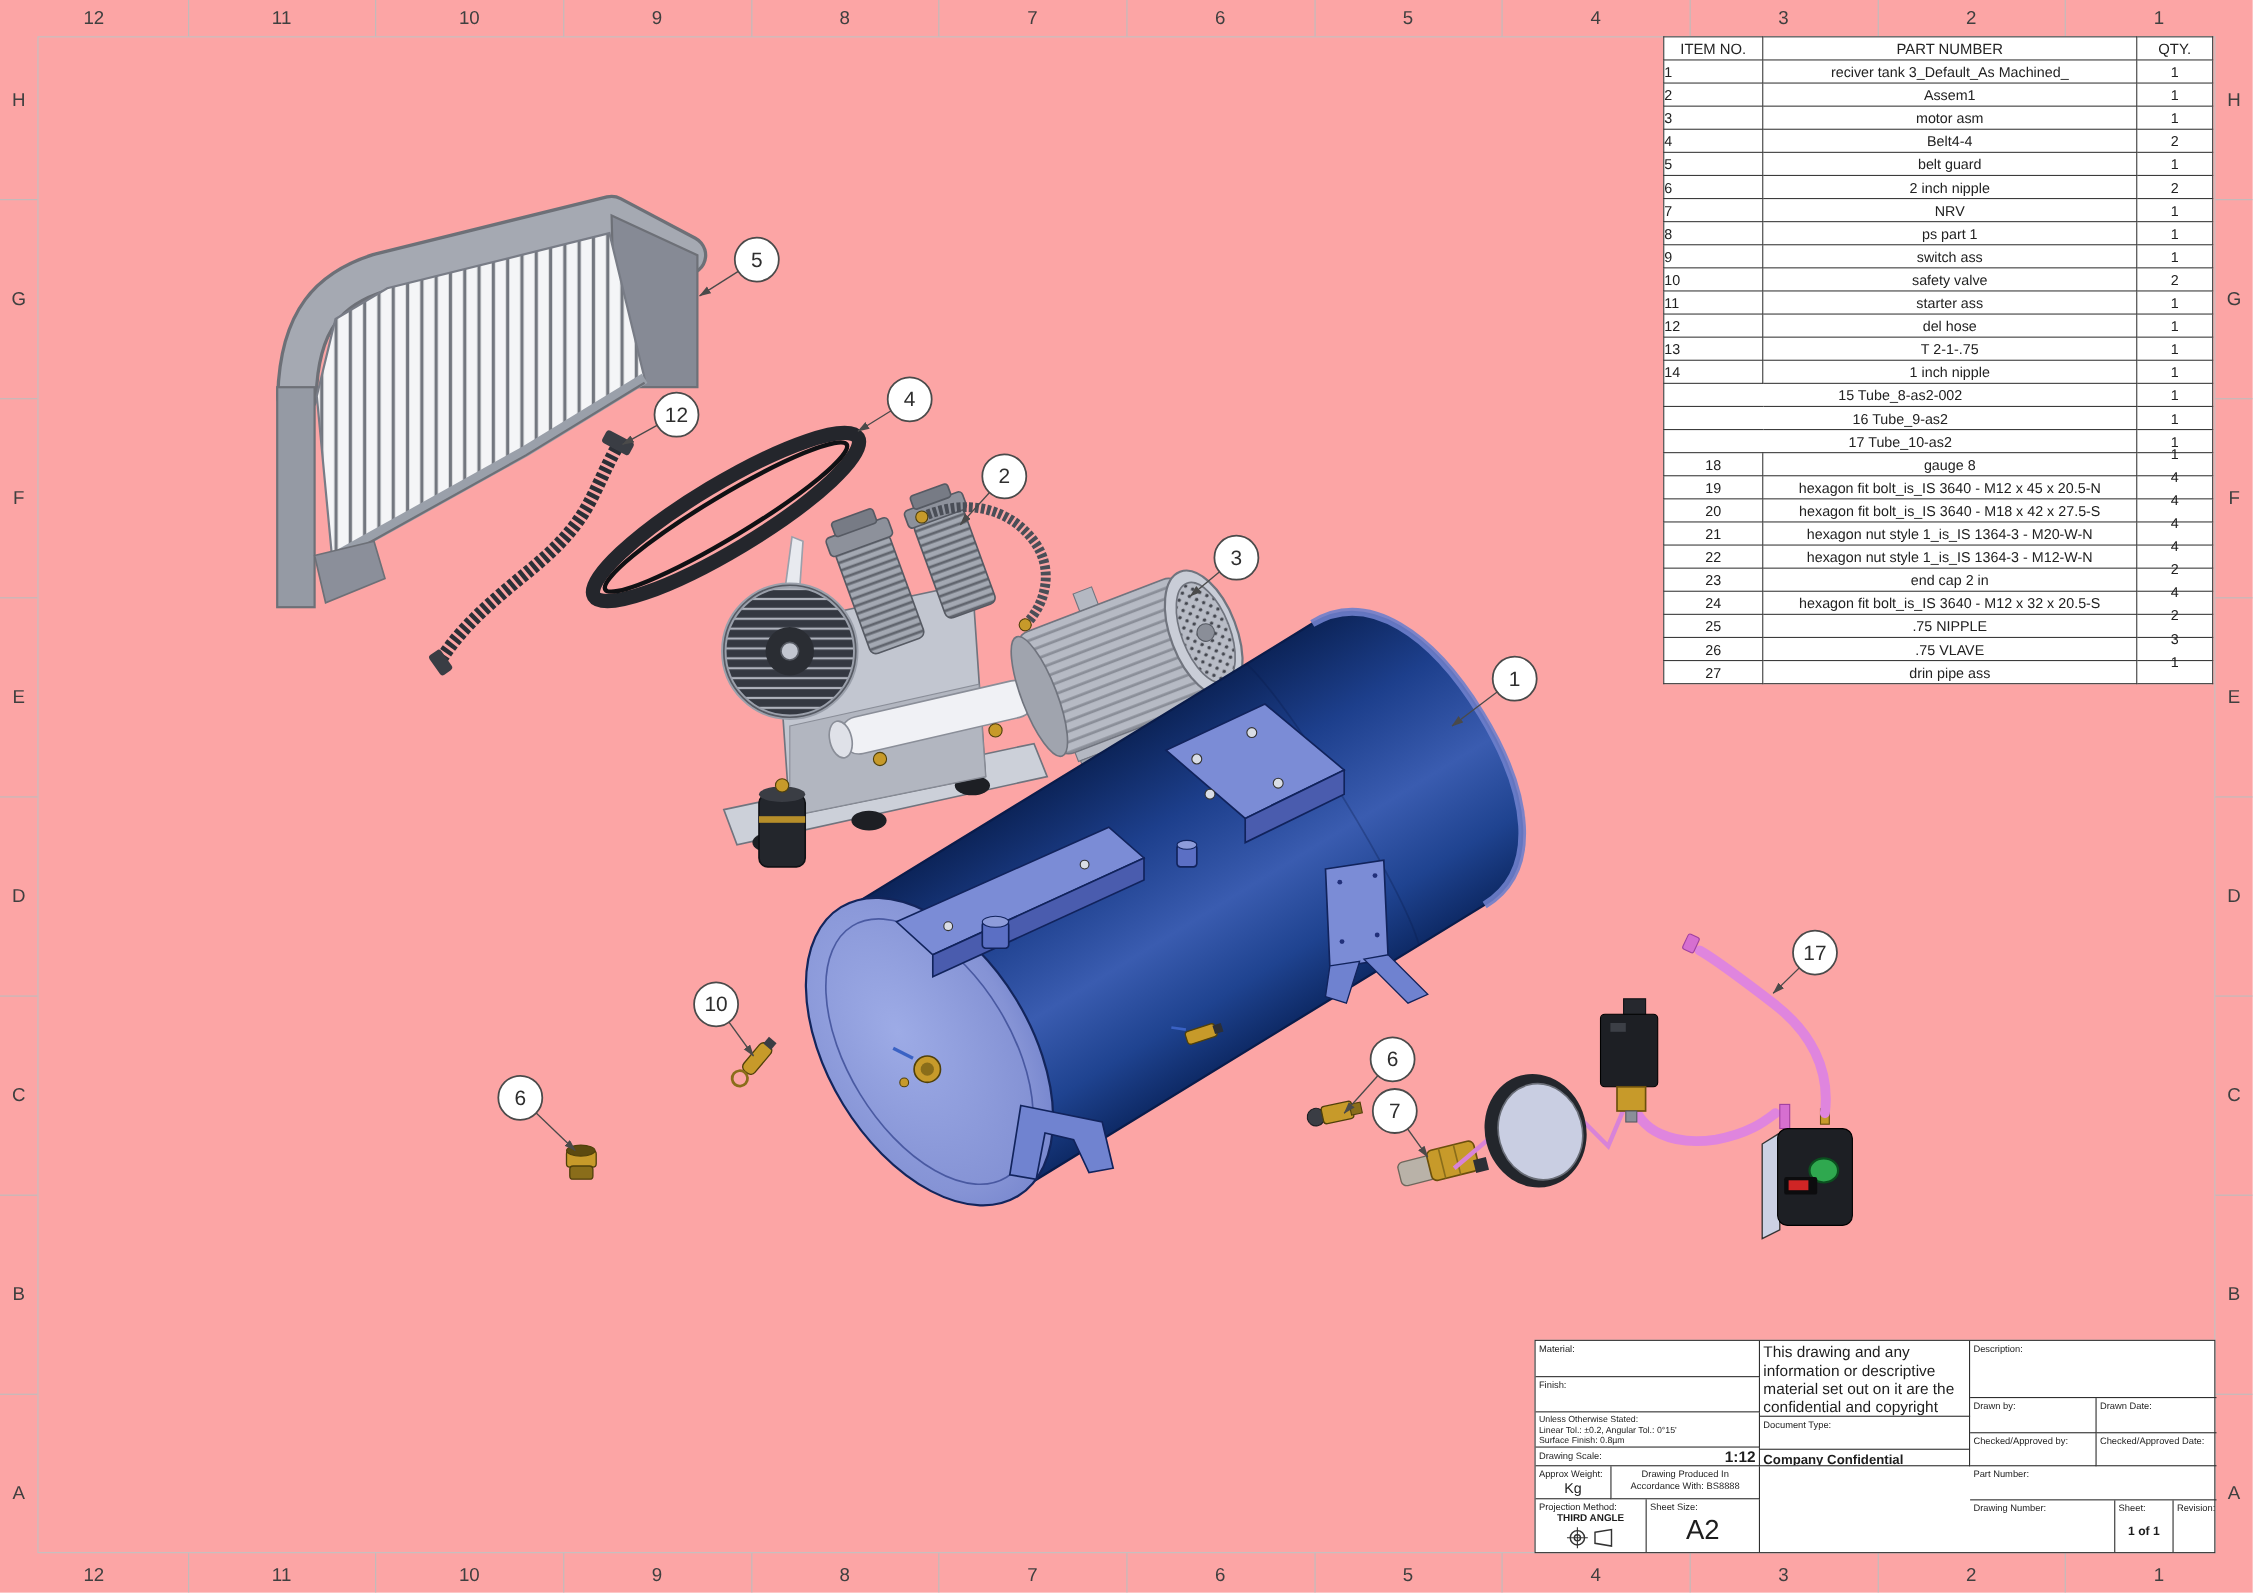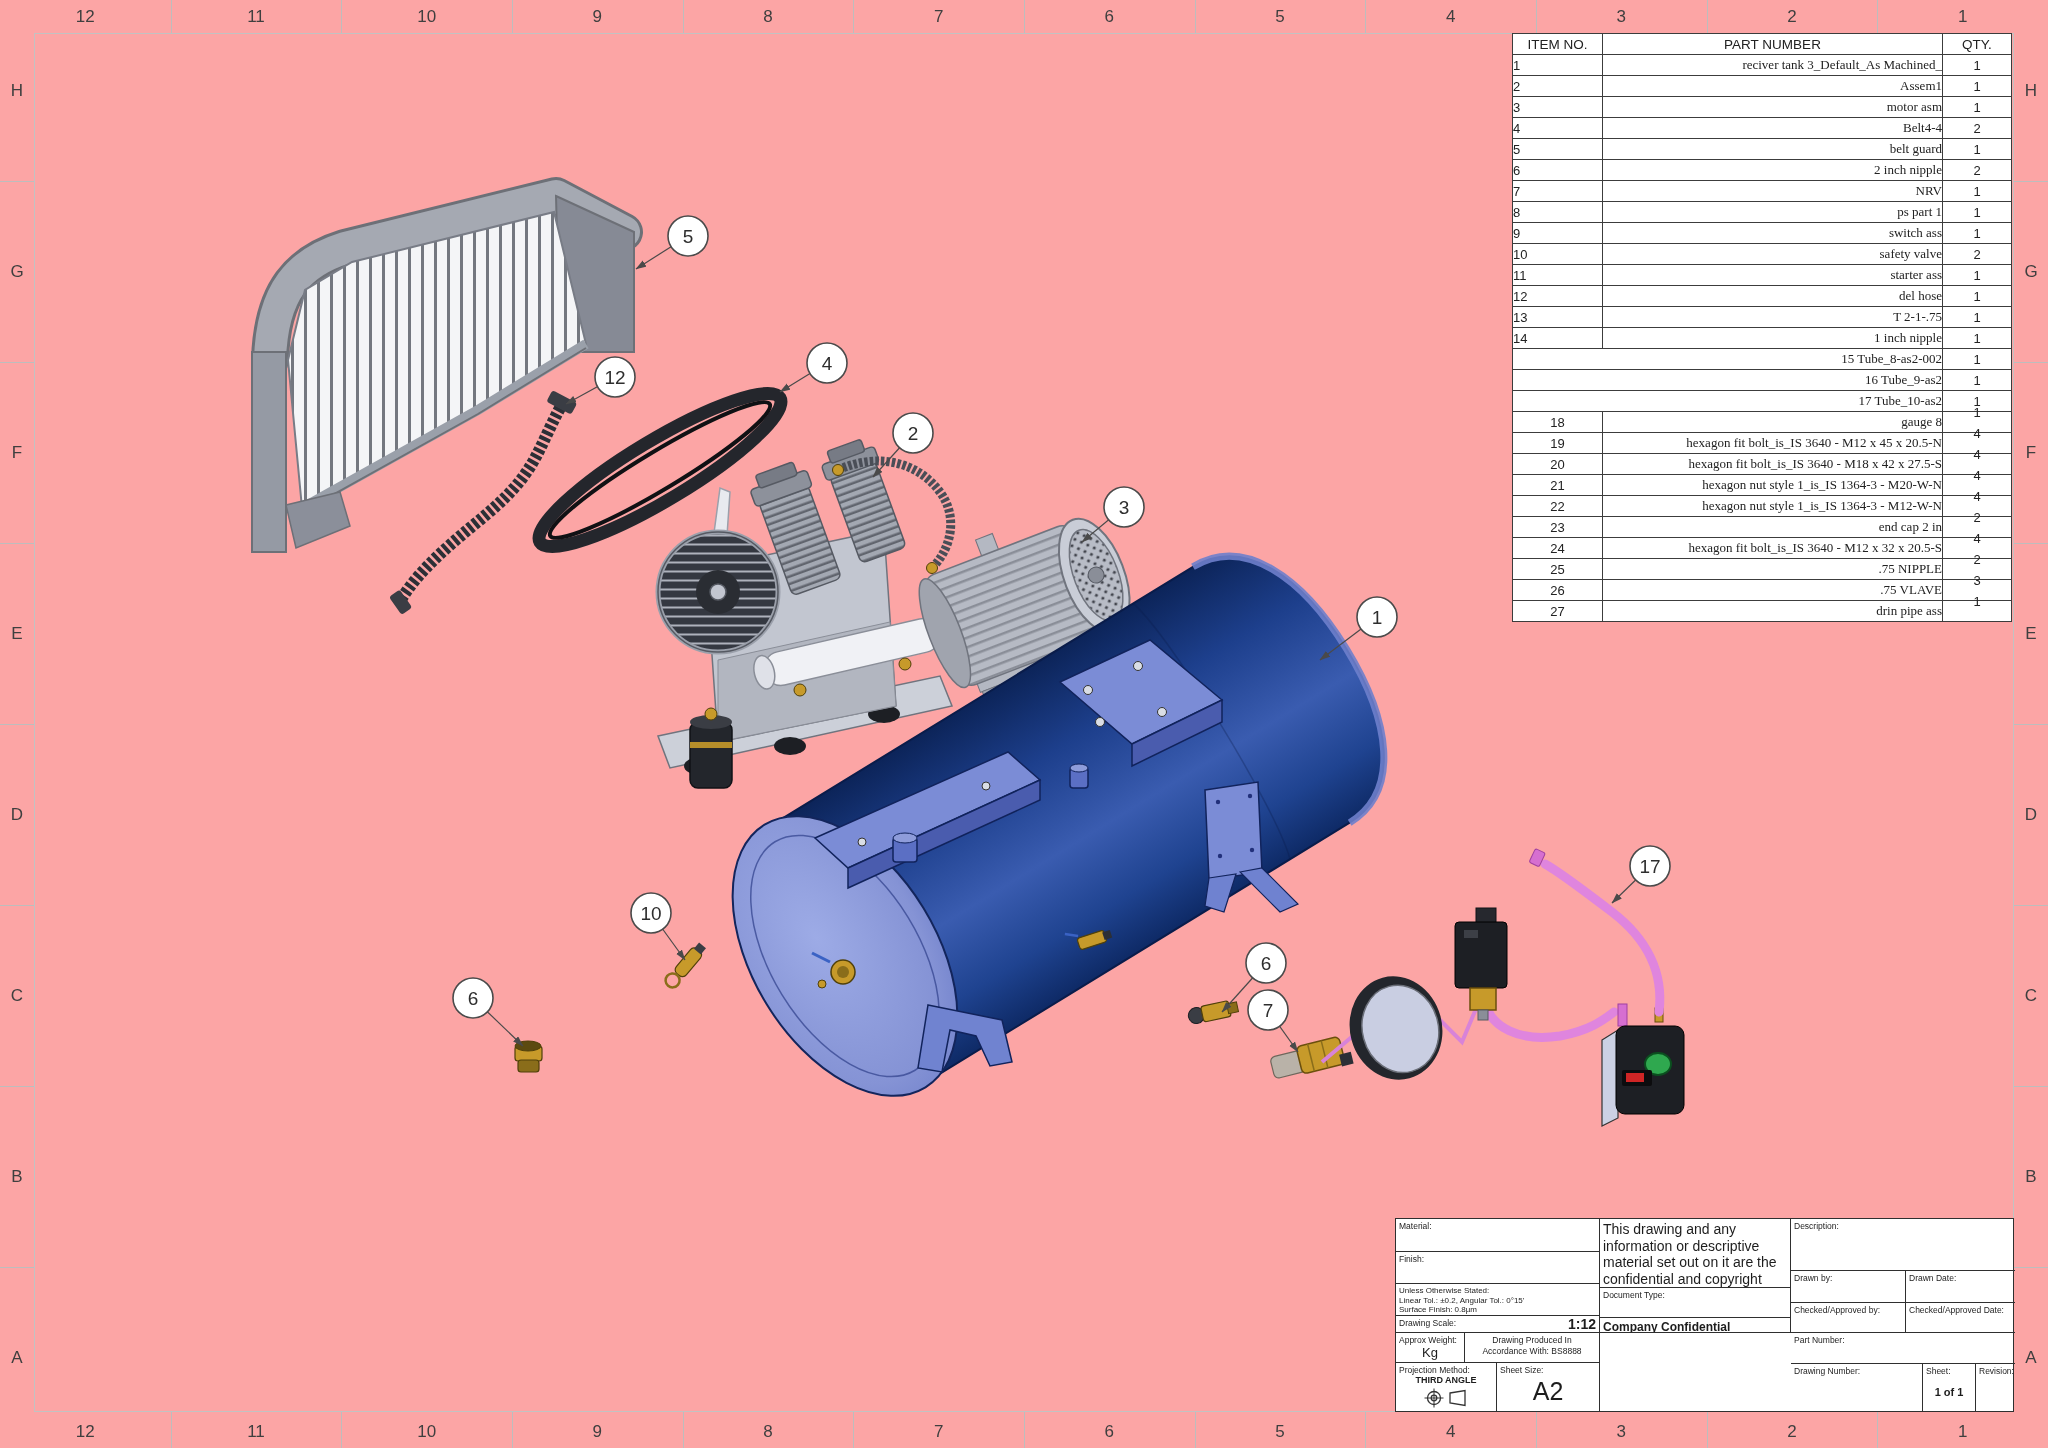--- a/index.html
+++ b/index.html
@@ -20,21 +20,21 @@
   .balloon-text{font:19px "Liberation Sans",sans-serif;fill:#2e2e2e;text-anchor:middle;}
   .leader{stroke:#4a4a4a;stroke-width:1.2;}
   
   #bom{position:absolute;left:1512px;top:33px;width:499px;border-collapse:collapse;
        background:#fff;table-layout:fixed;}
   #bom th,#bom td{border:1px solid #3c3c3c;font-weight:normal;font-size:13px;color:#222;
        height:20px;padding:0;overflow:visible;white-space:nowrap;}
   #bom th{text-align:center;font-size:13.5px;}
   td.c-item{padding-left:5px;text-align:left;}
   td.c-item.center{text-align:center;padding-left:0;}
-  td.c-part{padding-left:6px;text-align:right;font-family:Liberation Serif, serif;}
+  td.c-part{padding-left:6px;text-align:center;}
   td.c-part.merged{padding-left:3px;}
   td.c-qty{text-align:center;}
   td.c-qty span{display:inline-block;}
   td.c-qty span.up{position:relative;top:-10px;}
   
   #tb{position:absolute;left:1395px;top:1218px;width:619px;height:194px;background:#fff;
       border:1.5px solid #2f2f2f;box-sizing:border-box;font-size:8.5px;color:#1d1d1d;}
   #tb .cell{position:absolute;box-sizing:border-box;border-right:1px solid #2f2f2f;
       border-bottom:1px solid #2f2f2f;padding:2px 3px;overflow:hidden;}
   #tb .lbl{display:block;font-size:8.5px;color:#1d1d1d;}

